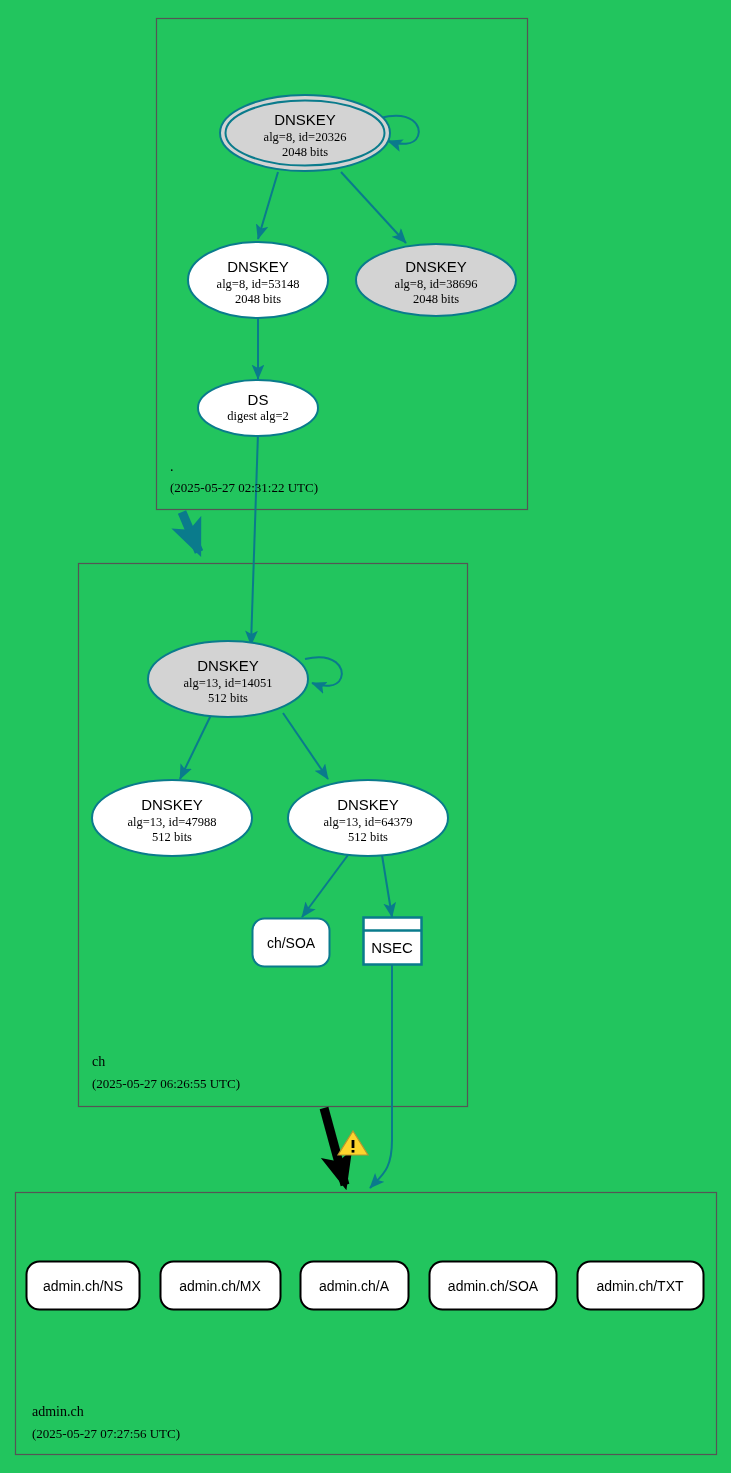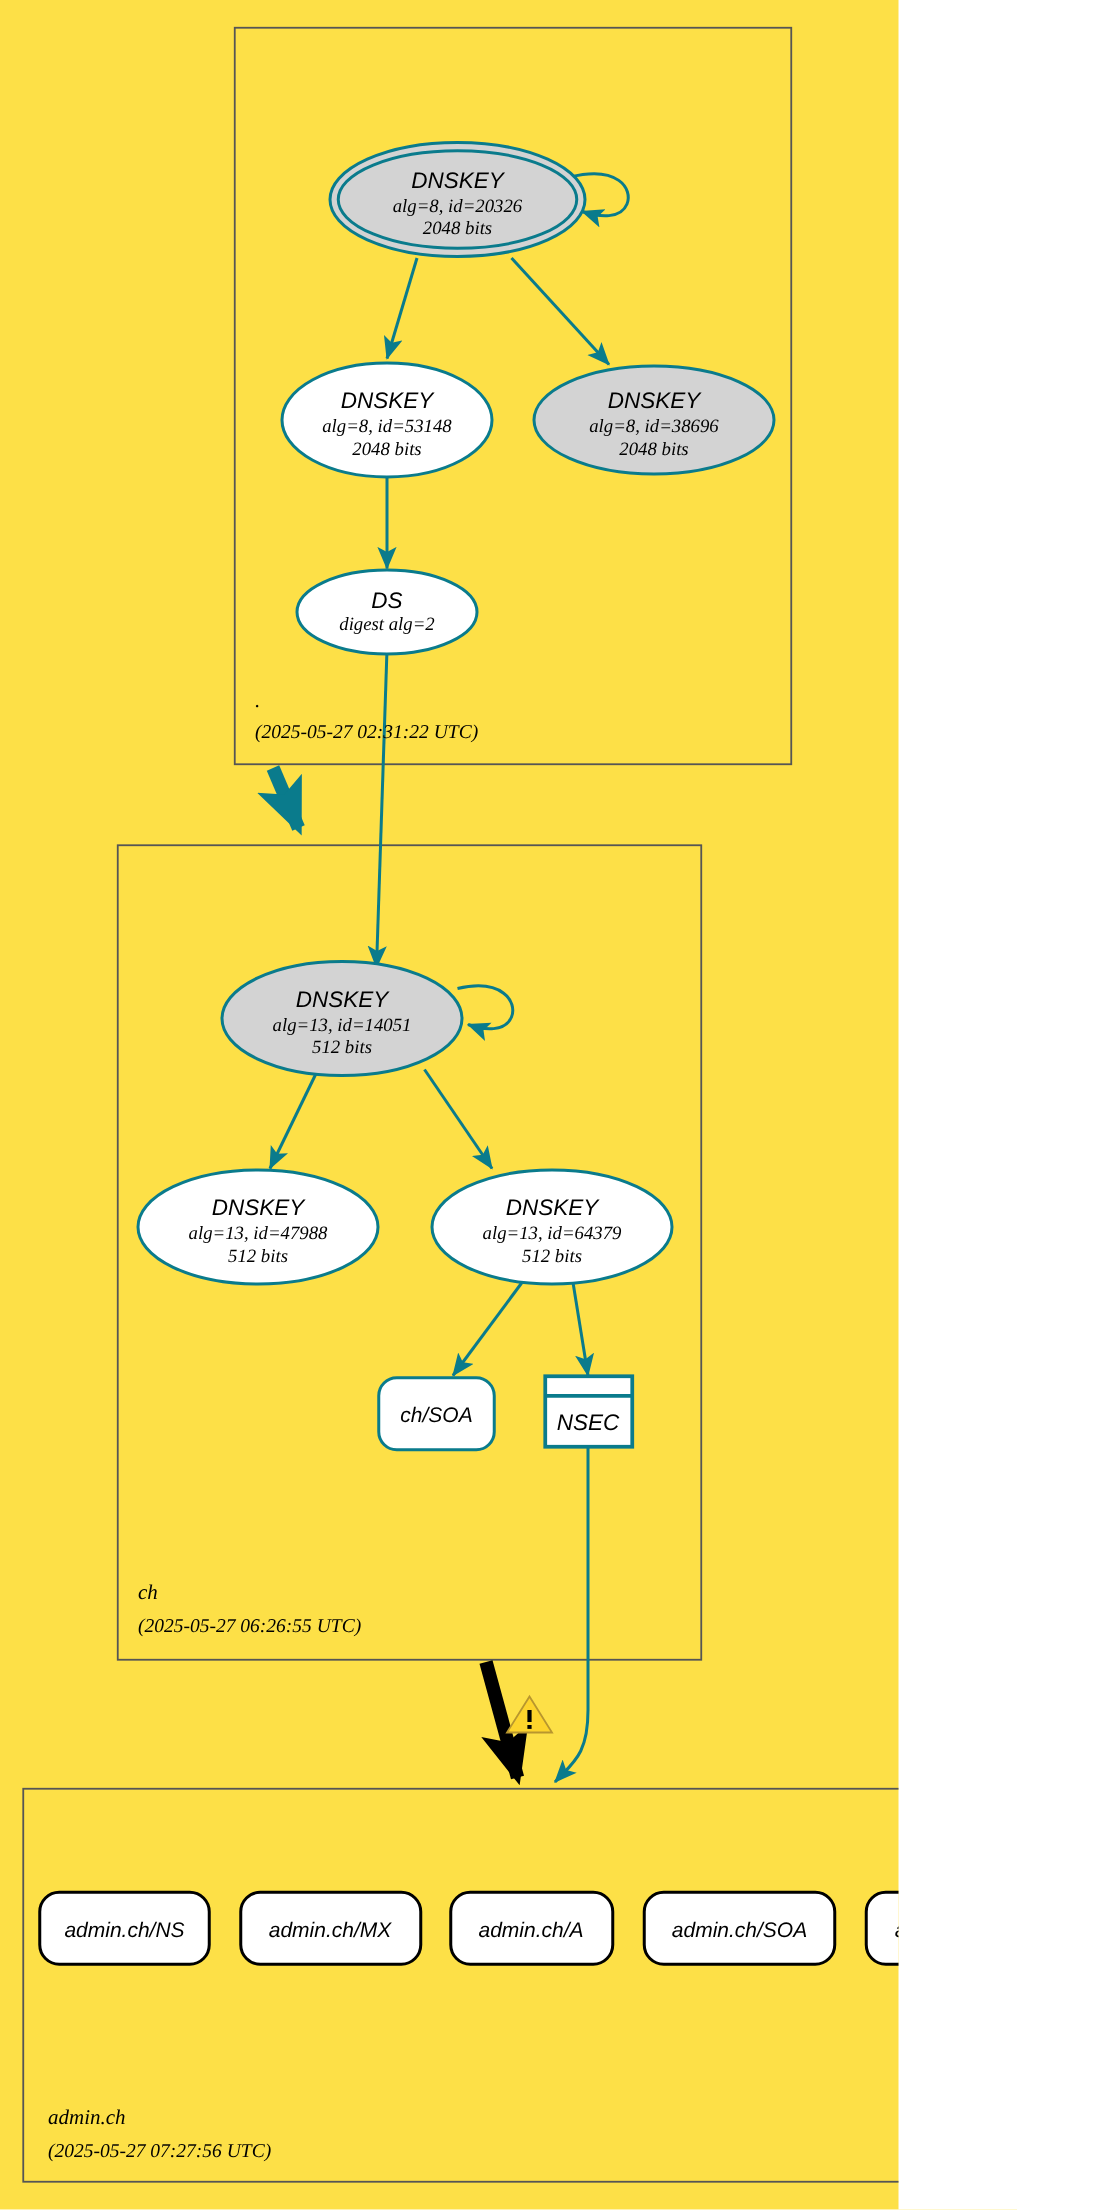--- a/index.html
+++ b/index.html
@@ -5,25 +5,24 @@
   html, body {
     margin: 0;
     padding: 0;
     background: #ffffff;
   }
   body {
     font-family: "Liberation Sans", sans-serif;
   }
   #canvas {
     position: relative;
-    width: 599px;
+    width: 731px;
     height: 1473px;
-    background: #fde047;
+    background: #22c55e;
     overflow: hidden;
-    font-style: italic;
   }
   svg.layer {
     position: absolute;
     top: 0;
     left: 0;
     width: 731px;
     height: 1473px;
   }
   .zone-box {
     fill: none;

